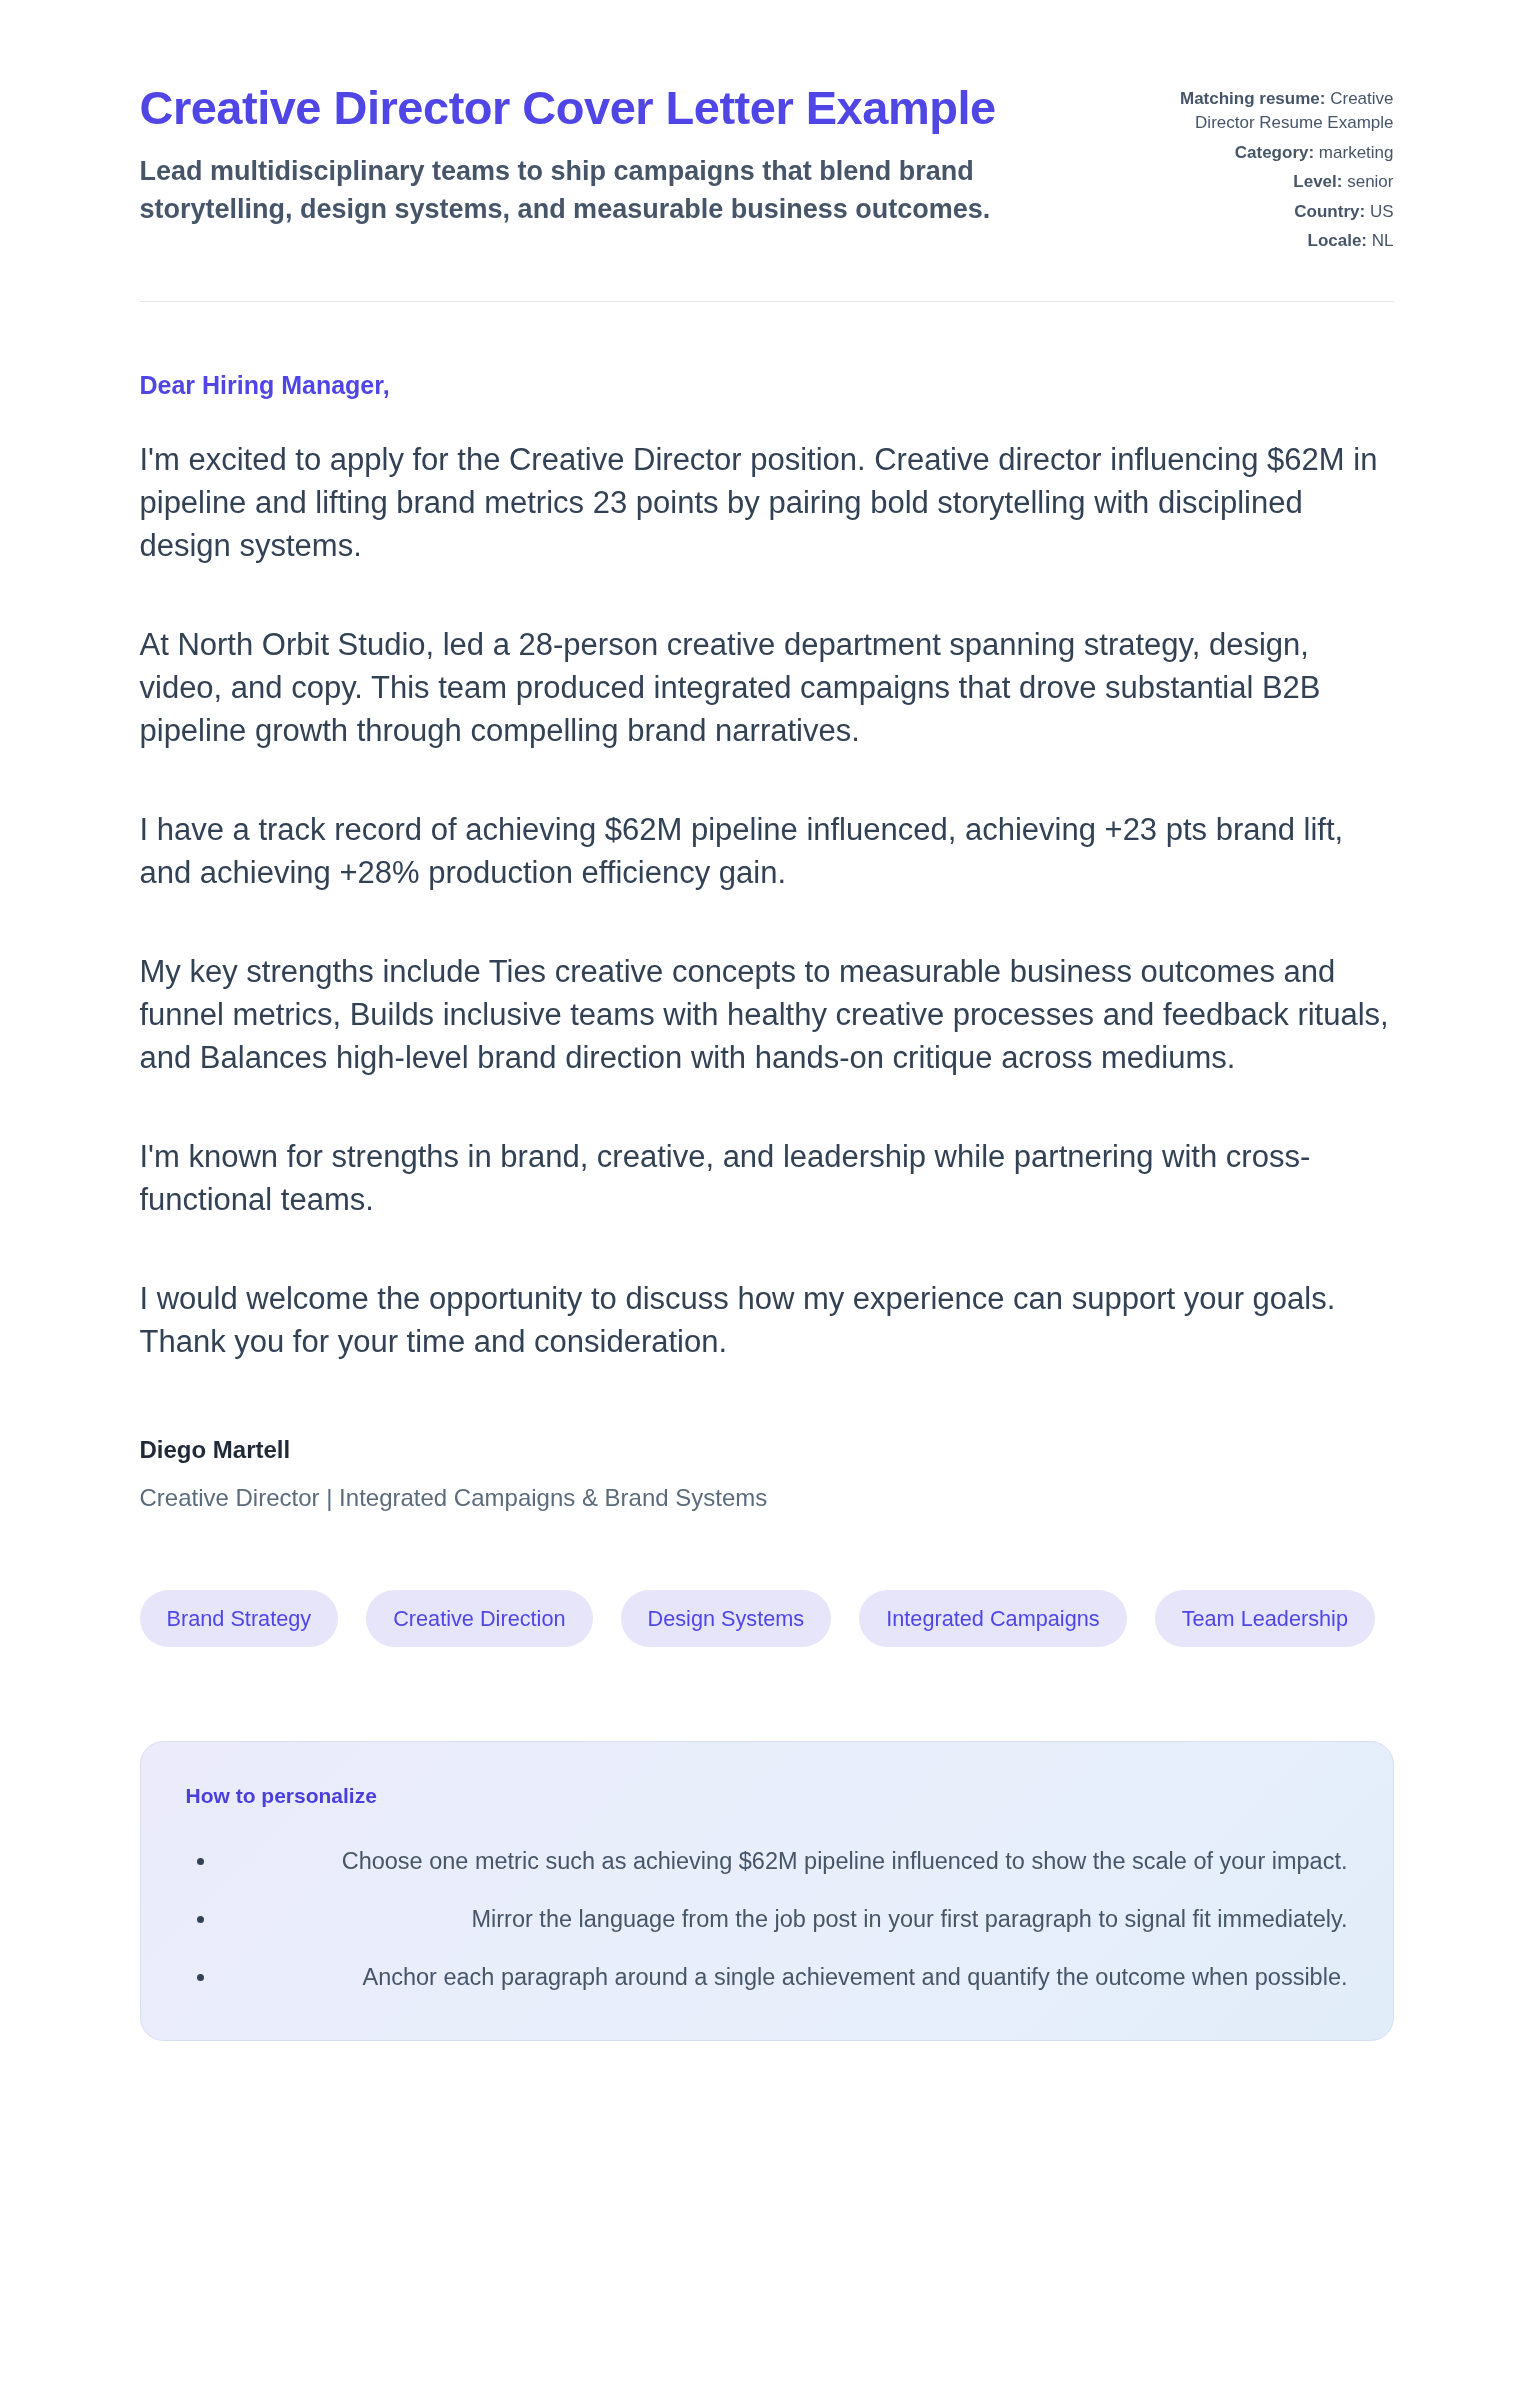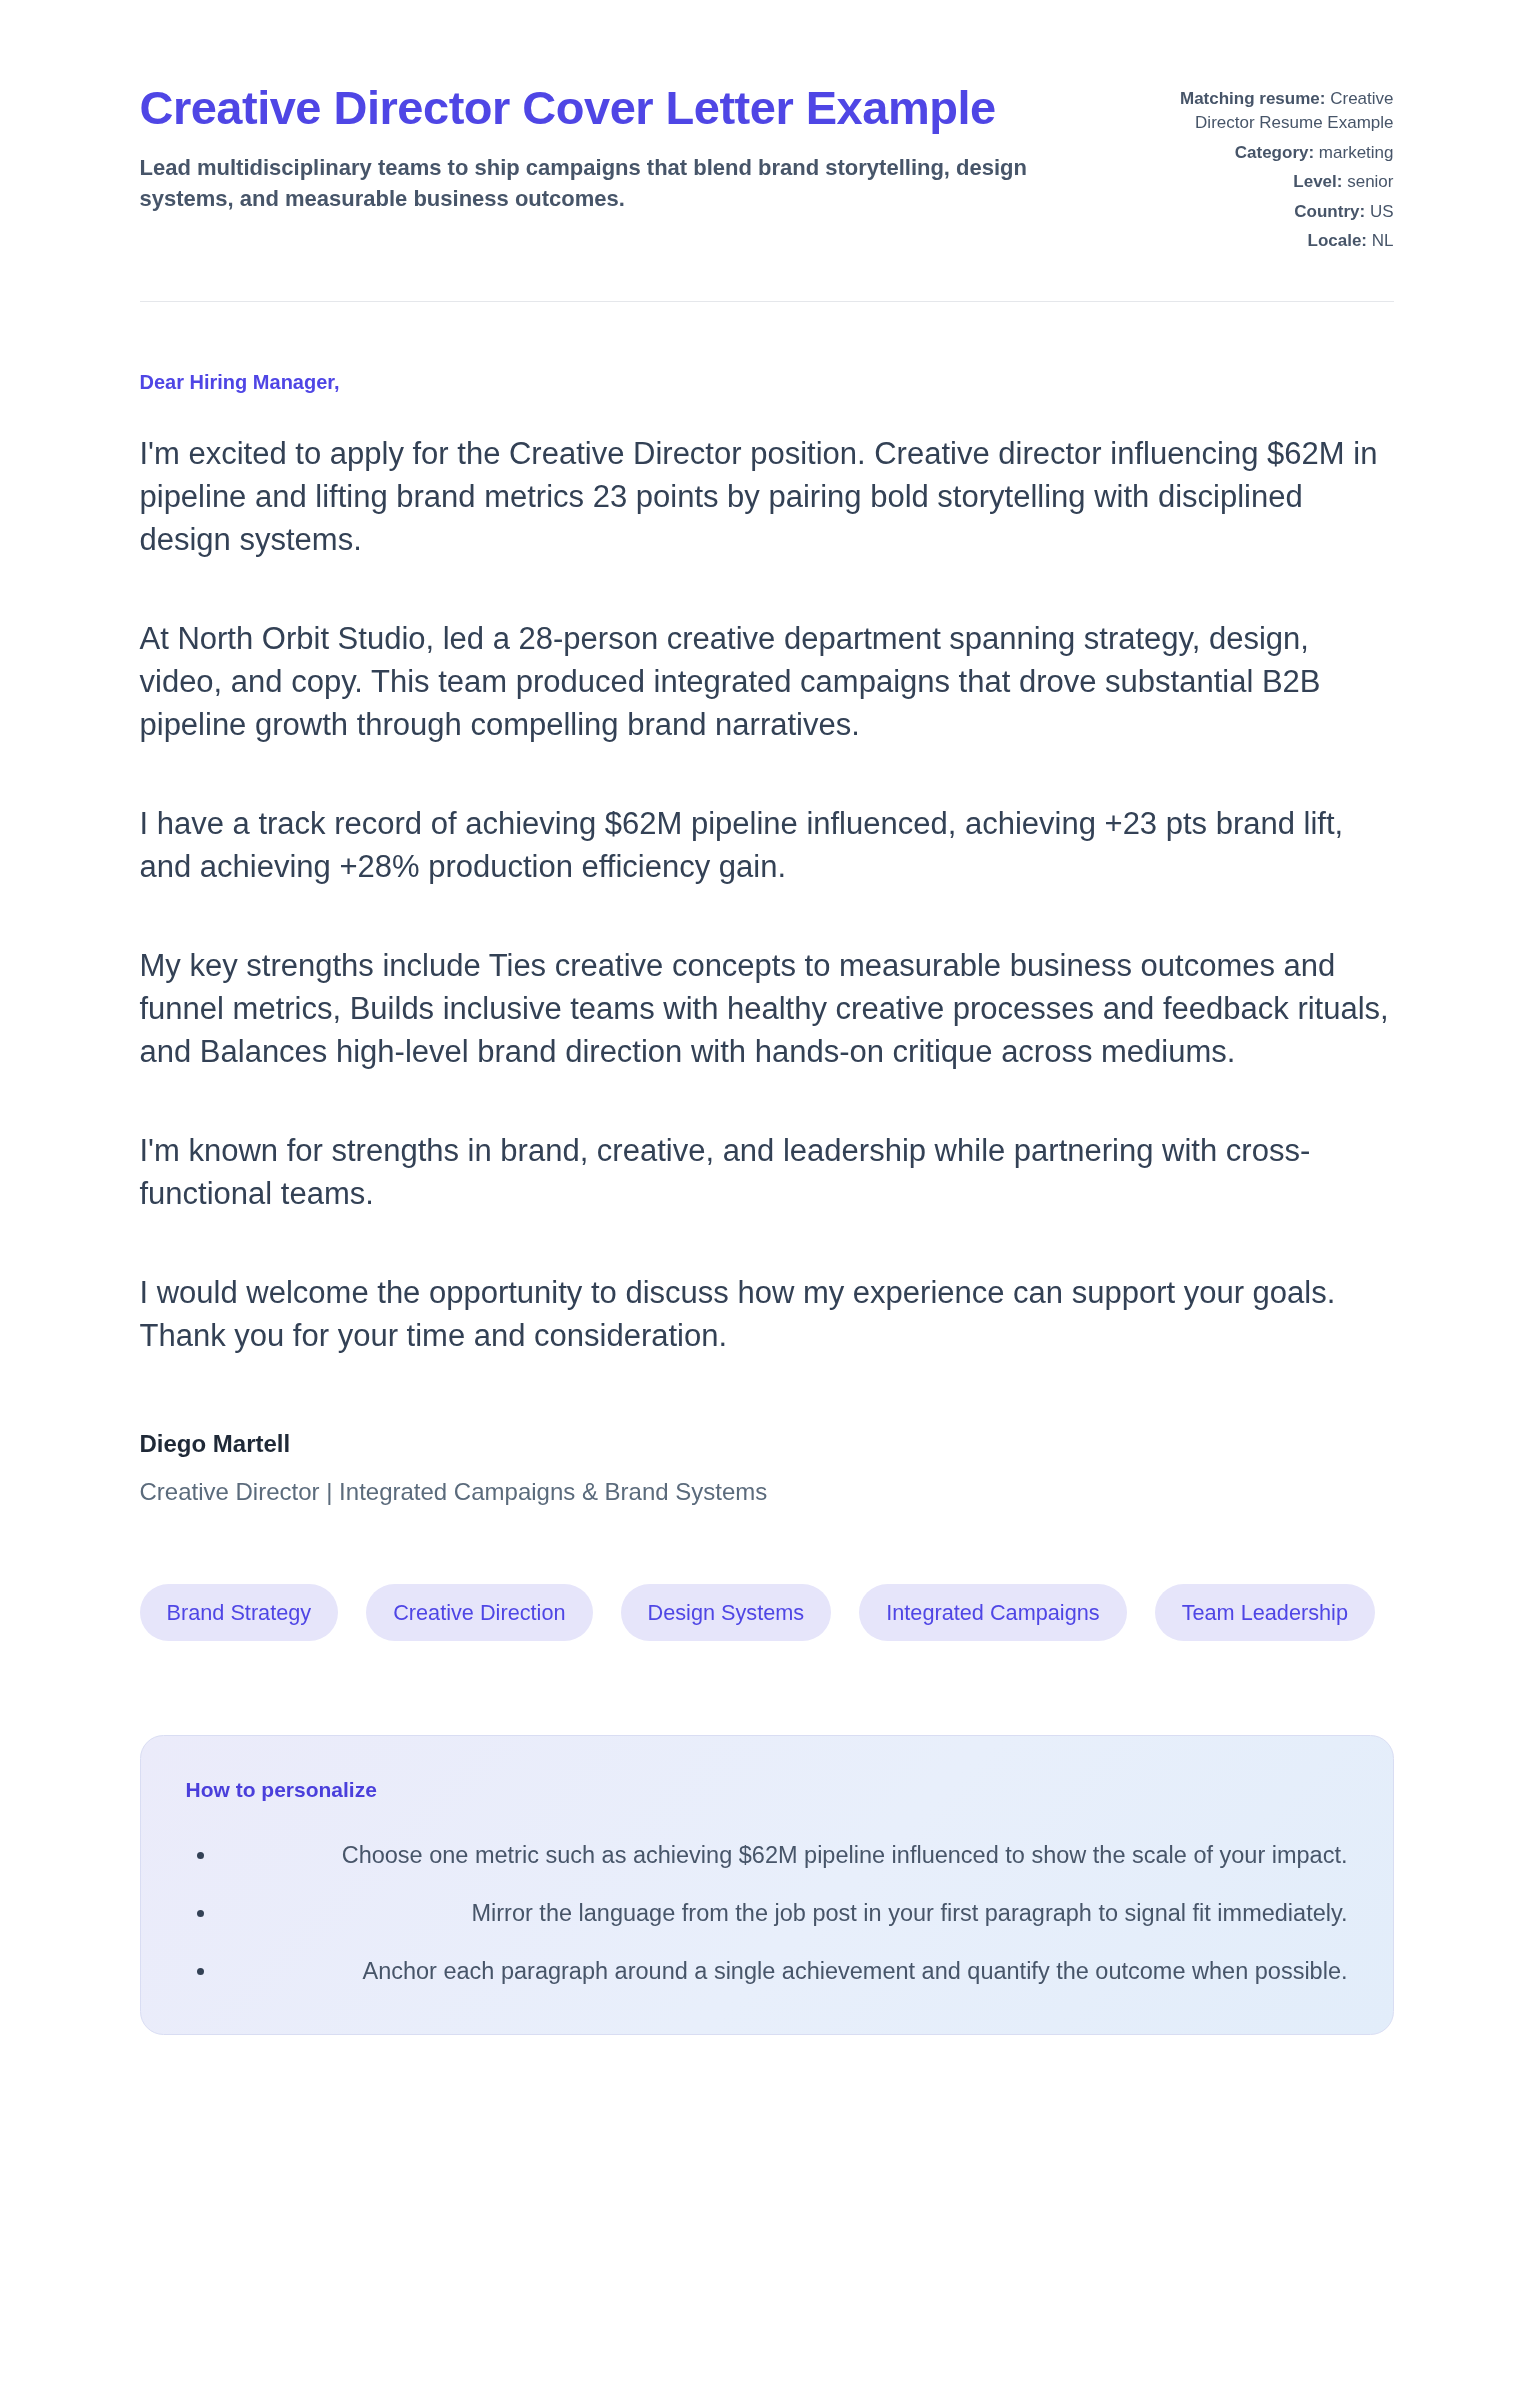--- a/index.html
+++ b/index.html
@@ -29,21 +29,21 @@
     margin: 0 0 14.4px;
     font-size: 47px;
     line-height: 1.26;
     font-weight: 700;
     letter-spacing: -0.5px;
     color: #4f46e5;
     max-width: 902px;
   }
   .subtitle {
     margin: 0;
-    font-size: 22px;
+    font-size: 27px;
     line-height: 1.42;
     font-weight: 700;
     color: #475569;
     max-width: 929px;
   }
   .meta {
     flex: 0 0 auto;
     width: 233px;
     padding-top: 9px;
     text-align: right;
@@ -56,21 +56,21 @@
 
   .divider {
     border: none;
     border-top: 1.8px solid #e5e7eb;
     margin: 42px 0 0;
   }
 
   
   .greeting {
     margin: 69px 0 38px;
-    font-size: 20px;
+    font-size: 25px;
     font-weight: 700;
     color: #4f46e5;
   }
   .para {
     margin: 0 0 56px;
     font-size: 31px;
     line-height: 43px;
     color: #334155;
     max-width: 1254px;
   }

